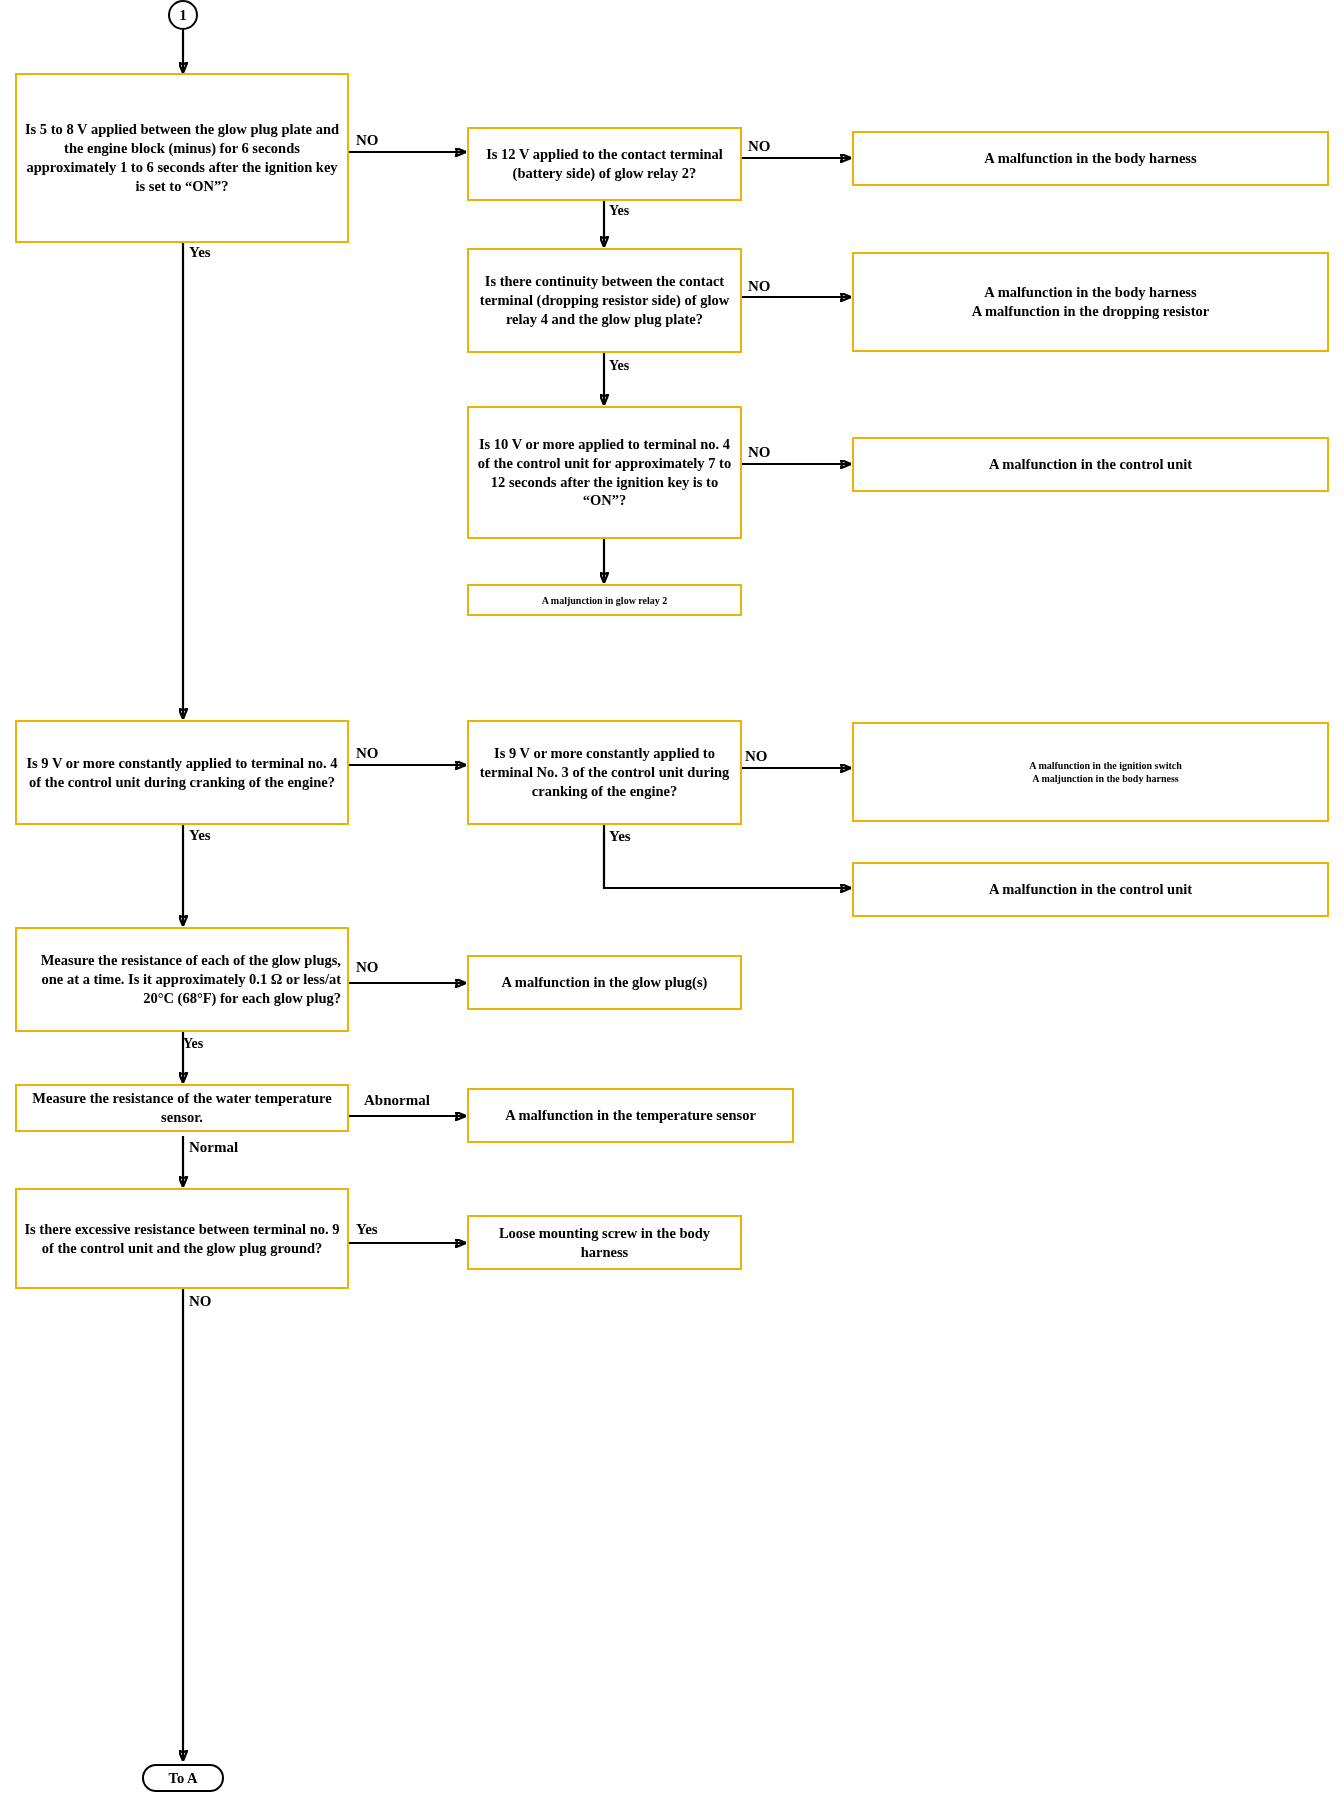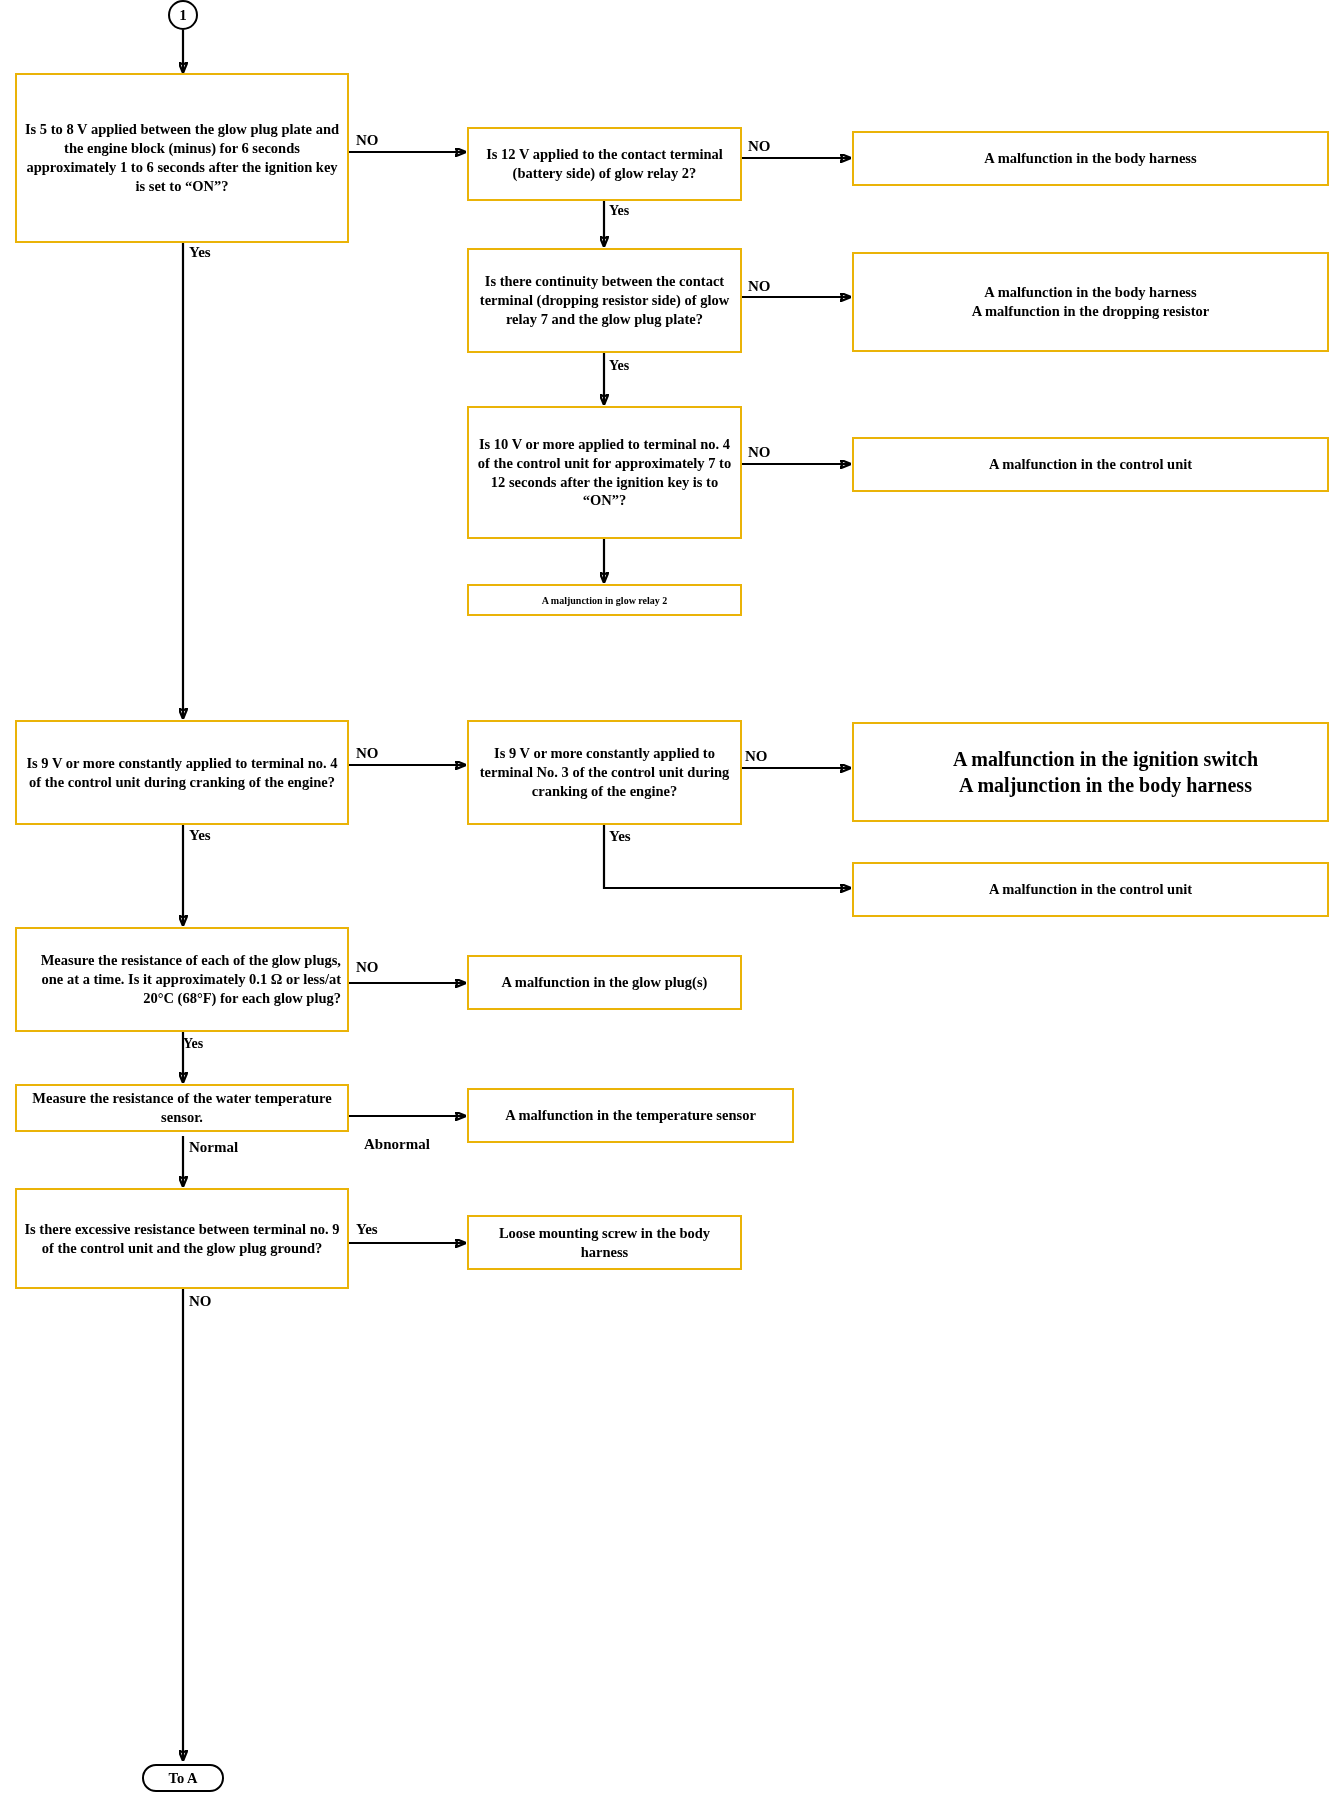--- a/index.html
+++ b/index.html
@@ -137,21 +137,21 @@
 
   <div class="node" style="left:467px; top:127px; width:275px; height:74px; font-size:14.5px;">
     <span>Is 12 V applied to the contact terminal (battery side) of glow relay 2?</span>
   </div>
 
   <div class="node" style="left:852px; top:131px; width:477px; height:55px; font-size:14.5px;">
     <span>A malfunction in the body harness</span>
   </div>
 
   <div class="node" style="left:467px; top:248px; width:275px; height:105px; font-size:14.5px;">
-    <span>Is there continuity between the contact terminal (dropping resistor side) of glow relay 7 and the glow plug plate?</span>
+    <span>Is there continuity between the contact terminal (dropping resistor side) of glow relay 4 and the glow plug plate?</span>
   </div>
 
   <div class="node" style="left:852px; top:252px; width:477px; height:100px; font-size:14.5px; white-space:pre-line;">
     <span>A malfunction in the body harness
 A malfunction in the dropping resistor</span>
   </div>
 
   <div class="node" style="left:467px; top:406px; width:275px; height:133px; font-size:14.5px;">
     <span>Is 10 V or more applied to terminal no. 4 of the control unit for approximately 7 to 12 seconds after the ignition key is to “ON”?</span>
   </div>
@@ -165,21 +165,21 @@
   </div>
 
   <div class="node" style="left:15px; top:720px; width:334px; height:105px; font-size:14.5px;">
     <span>Is 9 V or more constantly applied to terminal no. 4 of the control unit during cranking of the engine?</span>
   </div>
 
   <div class="node" style="left:467px; top:720px; width:275px; height:105px; font-size:14.5px;">
     <span>Is 9 V or more constantly applied to terminal No. 3 of the control unit during cranking of the engine?</span>
   </div>
 
-  <div class="node" style="left:852px; top:722px; width:477px; height:100px; font-size:20px; white-space:pre-line;padding-left:36px;">
+  <div class="node" style="left:852px; top:722px; width:477px; height:100px; font-size:10px; white-space:pre-line;padding-left:36px;">
     <span>A malfunction in the ignition switch
 A maljunction in the body harness</span>
   </div>
 
   <div class="node" style="left:852px; top:862px; width:477px; height:55px; font-size:14.5px;">
     <span>A malfunction in the control unit</span>
   </div>
 
   <div class="node" style="left:15px; top:927px; width:334px; height:105px; font-size:14.5px;text-align:right;">
     <span>Measure the resistance of each of the glow plugs, one at a time. Is it approximately 0.1 Ω or less/at 20°C (68°F) for each glow plug?</span>
@@ -222,19 +222,19 @@
 
   <div class="edge-label" style="left:356px; top:745px; font-size:15px;">NO</div>
   <div class="edge-label" style="left:189px; top:827px; font-size:15px;">Yes</div>
 
   <div class="edge-label" style="left:745px; top:748px; font-size:15px;">NO</div>
   <div class="edge-label" style="left:609px; top:828px; font-size:15px;">Yes</div>
 
   <div class="edge-label" style="left:356px; top:959px; font-size:15px;">NO</div>
   <div class="edge-label" style="left:183px; top:1036px; font-size:14px;">Yes</div>
 
-  <div class="edge-label" style="left:364px; top:1092px; font-size:15px;margin-top:44px;">Abnormal</div>
+  <div class="edge-label" style="left:364px; top:1092px; font-size:15px;">Abnormal</div>
   <div class="edge-label" style="left:189px; top:1139px; font-size:15px;">Normal</div>
 
   <div class="edge-label" style="left:356px; top:1221px; font-size:15px;">Yes</div>
   <div class="edge-label" style="left:189px; top:1293px; font-size:15px;">NO</div>
 
 </div>
 
 </body></html>

